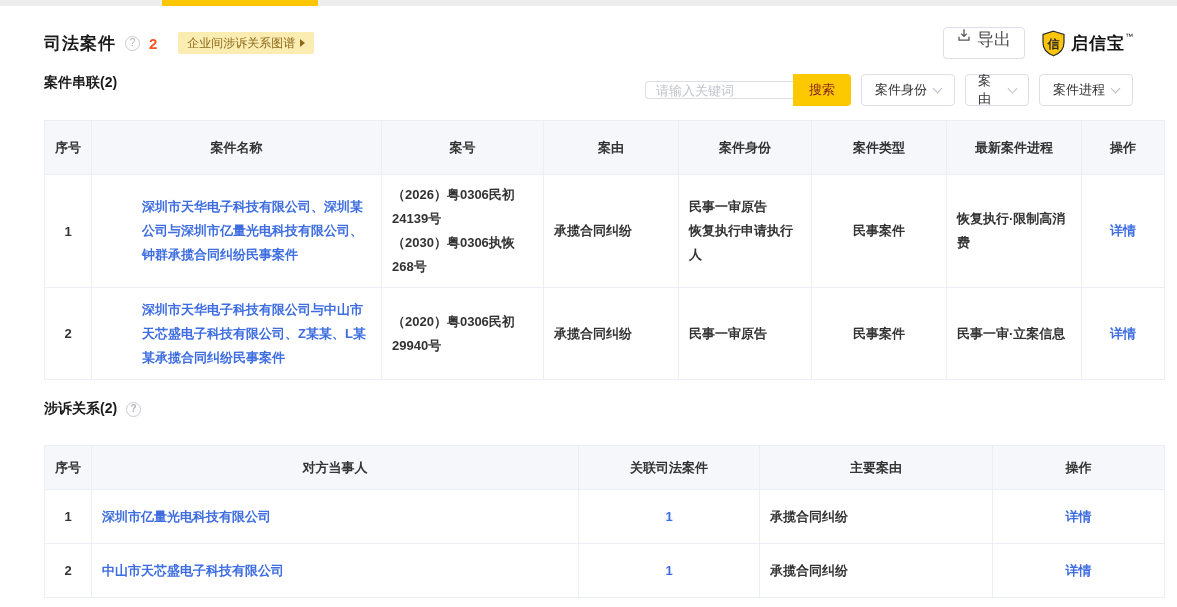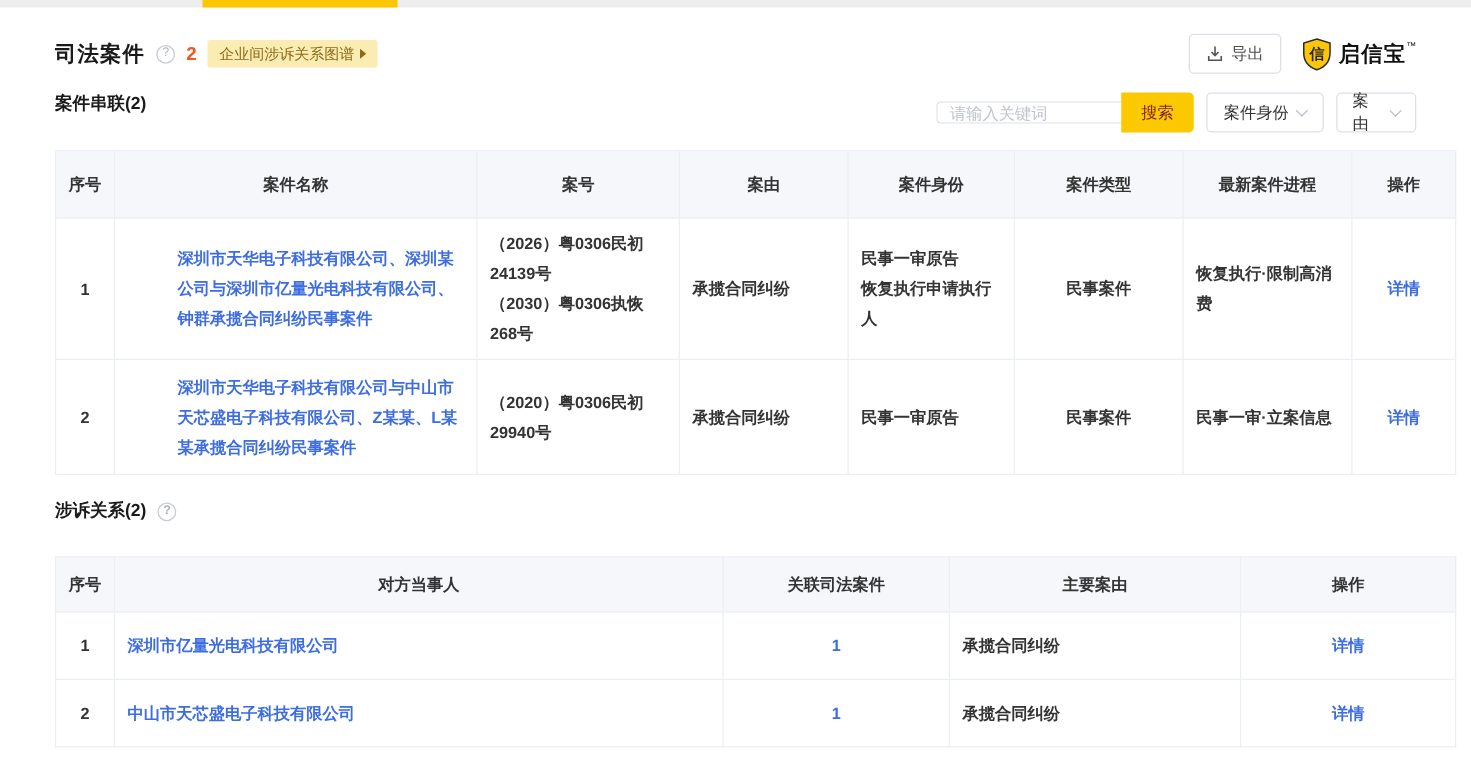--- a/index.html
+++ b/index.html
@@ -18,31 +18,31 @@
   
   .hdr { margin-top:24px; display:flex; align-items:center; height:26px; }
   .page-title { font-size:17px; font-weight:bold; color:#1a1a1a; letter-spacing:1px; }
   .help-icon {
     display:inline-flex; align-items:center; justify-content:center;
     width:15px; height:15px; border:1px solid #c6cad2; border-radius:50%;
     color:#aeb3bd; font-size:10px; margin-left:9px; line-height:1;
   }
   .count { color:#f8541d; font-weight:bold; font-size:15px; margin-left:9px; }
   .graph-badge {
-    margin-left:9px; height:22px; line-height:22px; padding:0 9px;
+    margin-left:21px; height:22px; line-height:22px; padding:0 9px;
     background:#fbecb2; color:#8d6a1a; font-size:12px; border-radius:2px;
     display:inline-flex; align-items:center; cursor:pointer;
   }
   .tri-right { display:inline-block; width:0; height:0; margin-left:5px;
     border-left:5px solid #8d6a1a; border-top:4px solid transparent; border-bottom:4px solid transparent; }
   .hdr-right { margin-left:auto; display:flex; align-items:center; }
   .export-btn {
     height:32px; padding:0 13px; border:1px solid #dcdfe6; border-radius:4px;
-    background:#fff; display:inline-flex; align-items:center; gap:6px;
-    font-size:13px; color:#4d4d4d; cursor:pointer;
+    background:#fff; display:inline-flex; gap:6px;
+    font-size:17px; color:#4d4d4d; cursor:pointer;
   }
   .brand { display:flex; align-items:center; margin-left:16px; }
   .brand-text { font-size:17px; font-weight:bold; color:#111; margin-left:5px; letter-spacing:1px; }
   .brand-tm { font-size:8px; color:#111; vertical-align:top; position:relative; top:-7px; }
 
   
   .controls { margin-top:18px; height:32px; display:flex; align-items:flex-start; }
   .section-title { font-size:14px; font-weight:bold; color:#1a1a1a; display:flex; align-items:center; }
   .ctl-right { margin-left:auto; display:flex; align-items:center; }
   .kw-input {
@@ -129,20 +129,24 @@
     <span class="section-title">案件串联(2)</span>
     <span class="ctl-right">
       <input class="kw-input" placeholder="请输入关键词" style="">
       <button class="search-btn">搜索</button>
       <span class="dd dd-1">
         <span>案件身份</span>
         <span class="caret-icon"></span>
       </span>
       <span class="dd dd-2">
         <span>案由</span>
+        <span class="caret-icon"></span>
+      </span>
+      <span class="dd dd-3">
+        <span>案件进程</span>
         <span class="caret-icon"></span>
       </span>
     </span>
   </div>
 
   <table class="tbl1">
     <colgroup>
       <col style="width:47px">
         <col style="width:290px">
         <col style="width:162px">

